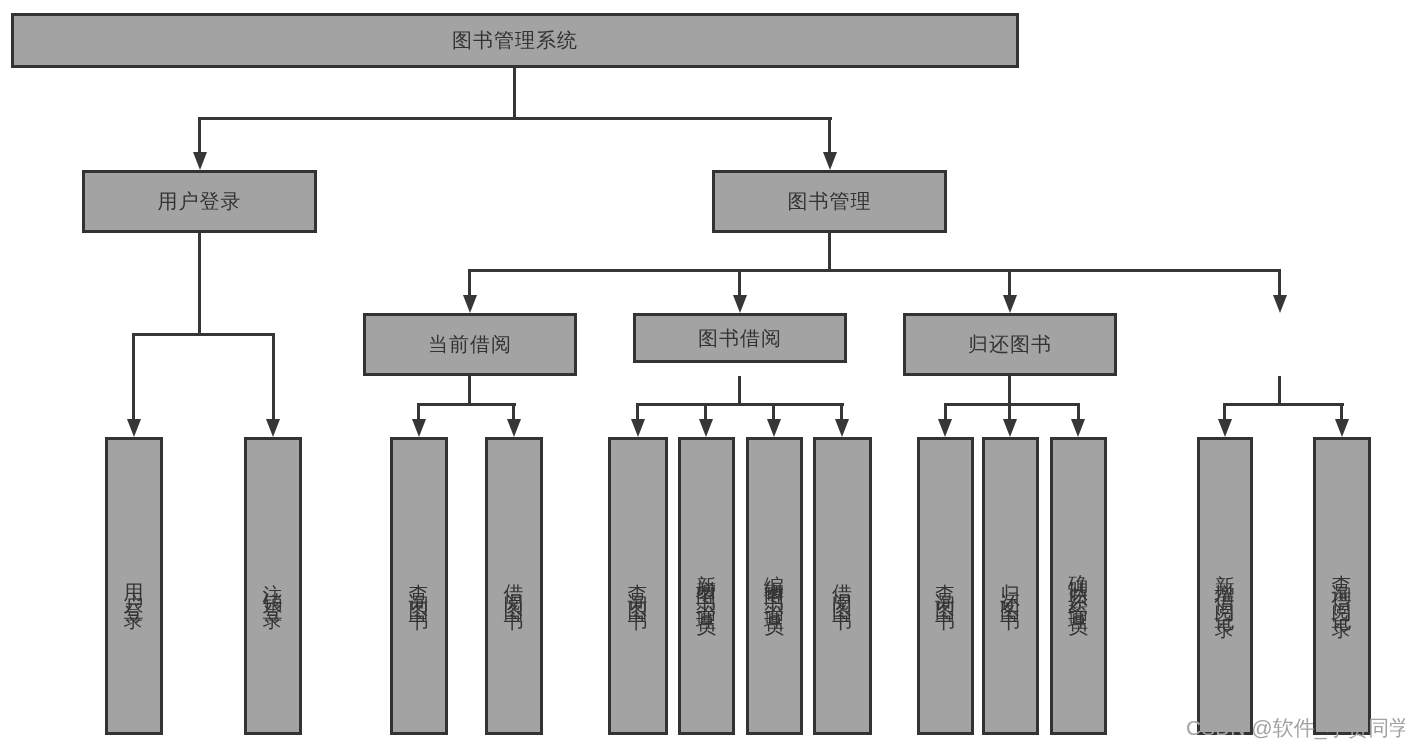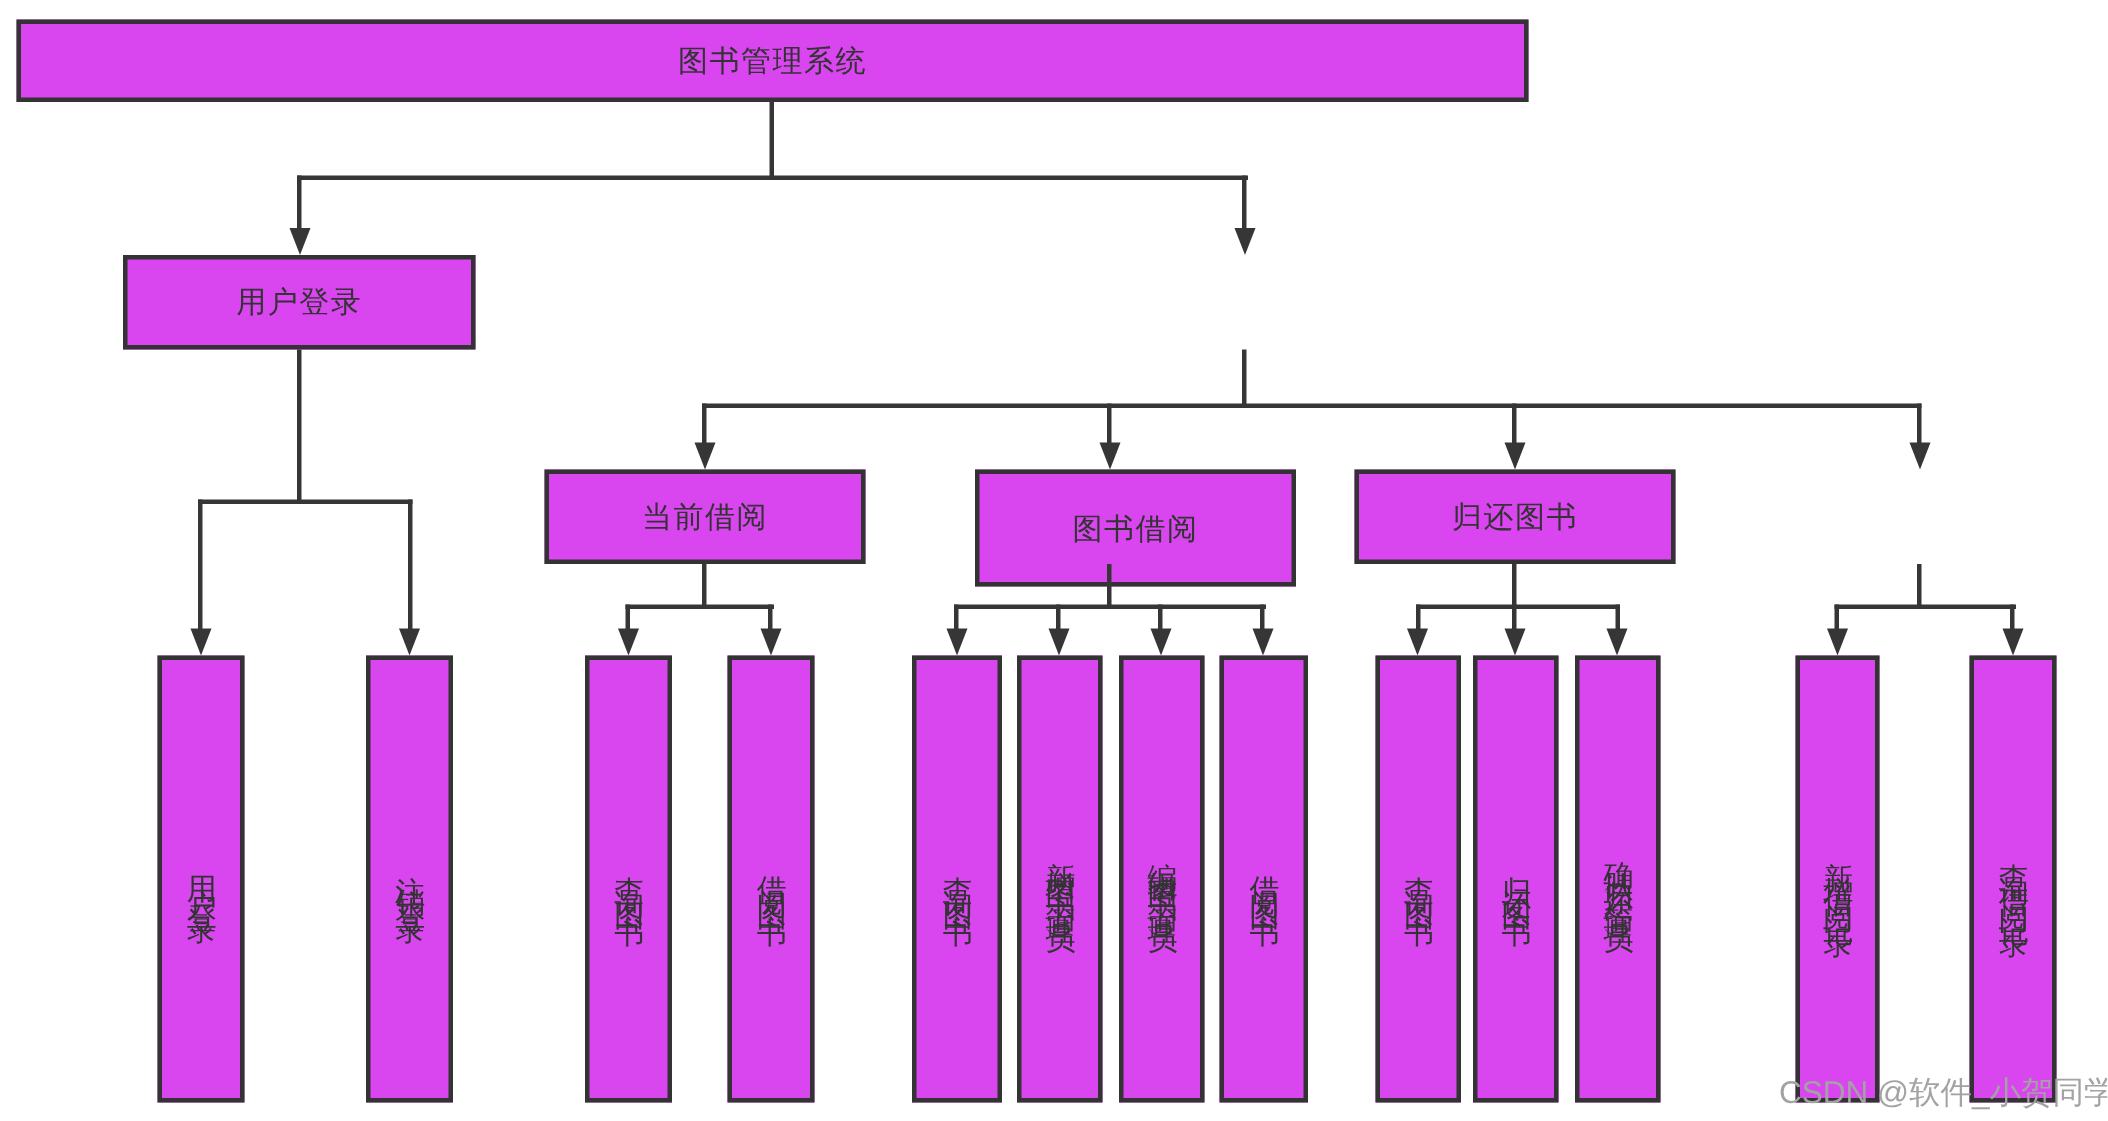--- a/index.html
+++ b/index.html
@@ -5,21 +5,21 @@
   html,body{margin:0;padding:0;background:#ffffff;}
   #canvas{
     position:relative;
     width:1405px;height:747px;
     background:#ffffff;
     font-family:"Liberation Sans",sans-serif;
     overflow:hidden;
   }
   .box{
     position:absolute;
-    background:#d946ef;
+    background:#a3a3a3;
     border:3px solid #333333;
     box-sizing:border-box;
     display:flex;
     align-items:center;
     justify-content:center;
     color:#333333;
     font-size:20px;
     letter-spacing:1px;
     text-align:center;
   }
@@ -47,23 +47,24 @@
   }
 </style>
 </head>
 <body>
 
 <div id="canvas">
 
   <div class="box" style="left:11px;top:13px;width:1008px;height:55px">图书管理系统</div>
 
   <div class="box" style="left:82px;top:170px;width:235px;height:63px">用户登录</div>
+  <div class="box" style="left:712px;top:170px;width:235px;height:63px">图书管理</div>
 
   <div class="box" style="left:363px;top:313px;width:214px;height:63px">当前借阅</div>
-  <div class="box" style="left:650px;top:313px;width:214px;height:78px">图书借阅</div>
+  <div class="box" style="left:633px;top:313px;width:214px;height:50px">图书借阅</div>
   <div class="box" style="left:903px;top:313px;width:214px;height:63px">归还图书</div>
 
   <div class="box vbox" style="left:105px;top:437px;width:58px;height:298px">用户登录</div>
   <div class="box vbox" style="left:244px;top:437px;width:58px;height:298px">注销登录</div>
   <div class="box vbox" style="left:390px;top:437px;width:58px;height:298px">查询图书</div>
   <div class="box vbox" style="left:485px;top:437px;width:58px;height:298px">借阅图书</div>
   <div class="box vbox" style="left:608px;top:437px;width:60px;height:298px">查询图书</div>
   <div class="box vbox" style="left:678px;top:437px;width:57px;height:298px;letter-spacing:6px">新增图书（管理员）</div>
   <div class="box vbox" style="left:746px;top:437px;width:57px;height:298px;letter-spacing:6px">编辑图书（管理员）</div>
   <div class="box vbox" style="left:813px;top:437px;width:59px;height:298px">借阅图书</div>

